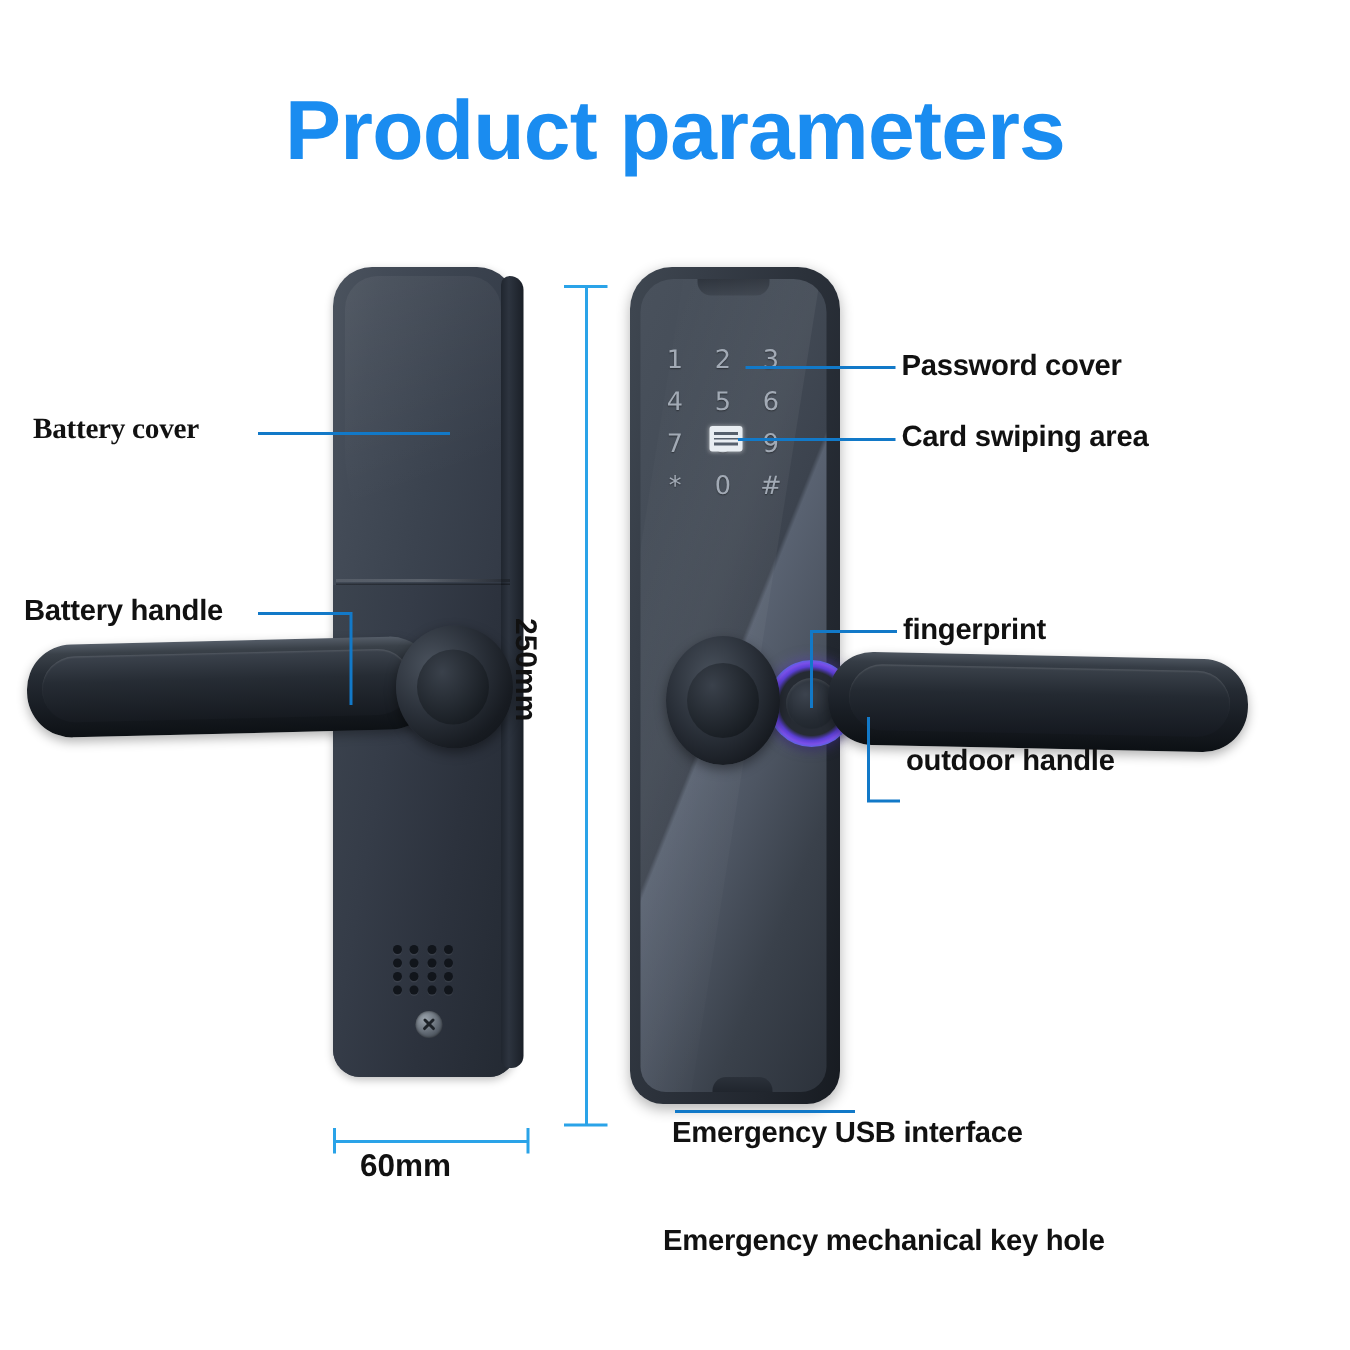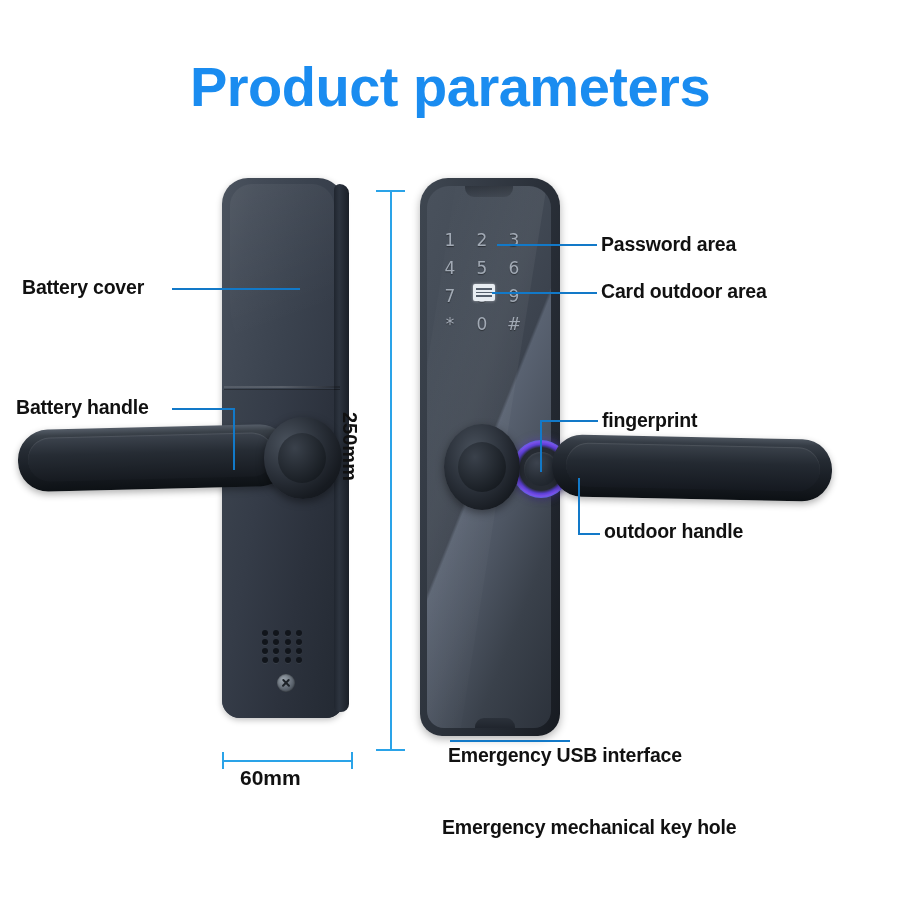--- a/index.html
+++ b/index.html
@@ -530,29 +530,29 @@
   <div class="dim-v" style="left:390px; top:190px; height:560px;"></div>
   <div class="dim-tick-h" style="left:376px; top:190px; width:29px;"></div>
   <div class="dim-tick-h" style="left:376px; top:749px; width:29px;"></div>
   <div id="dim-250-text">250mm</div>
 
   <div class="dim-h" style="left:222px; top:760px; width:130px;"></div>
   <div class="dim-tick-v" style="left:222px; top:752px; height:17px;"></div>
   <div class="dim-tick-v" style="left:351px; top:752px; height:17px;"></div>
   <div id="dim-60-text">60mm</div>
 
-  <div class="label" style="left:22px; top:276px;">Battery cover</div>
+  <div class="label" style="left:22px; top:276px;font-family:Liberation Serif, serif;">Battery cover</div>
 
   <div class="label" style="left:16px; top:396px;">Battery handle</div>
 
-  <div class="label" style="left:601px; top:233px;">Password area</div>
-
-  <div class="label" style="left:601px; top:280px;">Card outdoor area</div>
+  <div class="label" style="left:601px; top:233px;">Password cover</div>
+
+  <div class="label" style="left:601px; top:280px;">Card swiping area</div>
 
   <div class="label" style="left:602px; top:409px;text-align:center;">fingerprint</div>
 
-  <div class="label" style="left:604px; top:520px;">outdoor handle</div>
+  <div class="label" style="left:604px; top:496px;">outdoor handle</div>
 
   <div class="label" style="left:448px; top:744px;">Emergency USB interface</div>
 
   <div class="label" style="left:442px; top:816px;">Emergency mechanical key hole</div>
 
 </div>
 
 </body></html>

